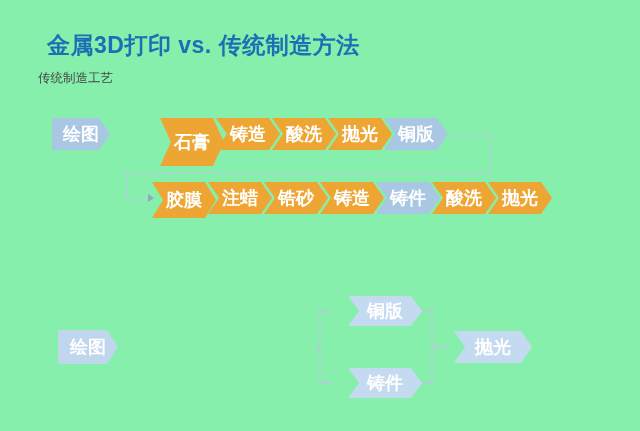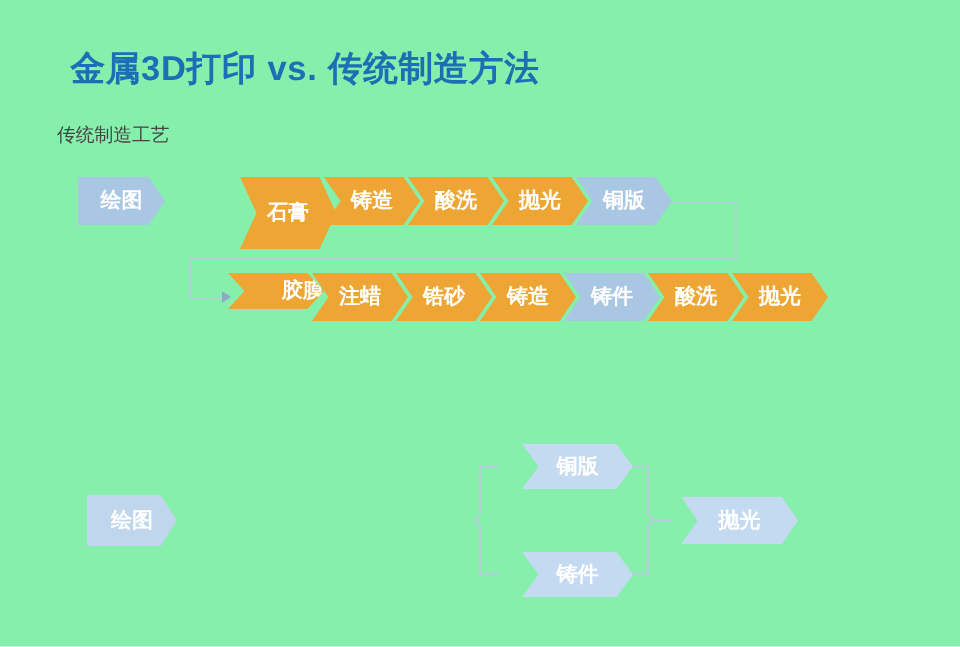--- a/index.html
+++ b/index.html
@@ -36,31 +36,31 @@
     white-space: nowrap;
   }
 
   
   .section-caption {
     position: absolute;
     font-size: 12.5px;
     color: #444444;
     white-space: nowrap;
   }
-  #caption-traditional { left: 38px; top: 82px; }
+  #caption-traditional { left: 38px; top: 70px; }
   #caption-metal3d    { left: 45px; top: 262px; }
 
   
   .chip {
     position: absolute;
     display: flex;
     align-items: center;
     justify-content: center;
     color: #ffffff;
-    font-size: 14px;
+    font-size: 18px;
     font-weight: bold;
     white-space: nowrap;
     box-sizing: border-box;
   }
   
   .chip.start {
     clip-path: polygon(0 0, calc(100% - 11px) 0, 100% 50%, calc(100% - 11px) 100%, 0 100%);
   }
   
   .chip.chev {
@@ -122,21 +122,21 @@
     <span>铜版</span>
   </div>
 
   <div class="stroke h" style="left:448px; top:134px; width:43px;"></div>
   <div class="stroke v" style="left:490px; top:134px; height:39px;"></div>
   <div class="stroke h" style="left:126px; top:172px; width:365px;"></div>
   <div class="stroke v" style="left:126px; top:172px; height:26px;"></div>
   <div class="stroke h" style="left:126px; top:198px; width:24px;"></div>
   <div class="arrowhead" style="left:148px; top:194px;"></div>
 
-  <div class="chip chev c-orange" style="left:152px; top:182px; width:64px; height:24px;justify-content:flex-end;">
+  <div class="chip chev c-orange" style="left:152px; top:182px; width:64px; height:36px;">
     <span>胶膜</span>
   </div>
   <div class="chip chev c-orange" style="left:264px; top:182px; width:64px; height:32px;">
     <span>锆砂</span>
   </div>
   <div class="chip chev c-orange" style="left:208px; top:182px; width:64px; height:32px;">
     <span>注蜡</span>
   </div>
   <div class="chip chev c-orange" style="left:320px; top:182px; width:64px; height:32px;">
     <span>铸造</span>

